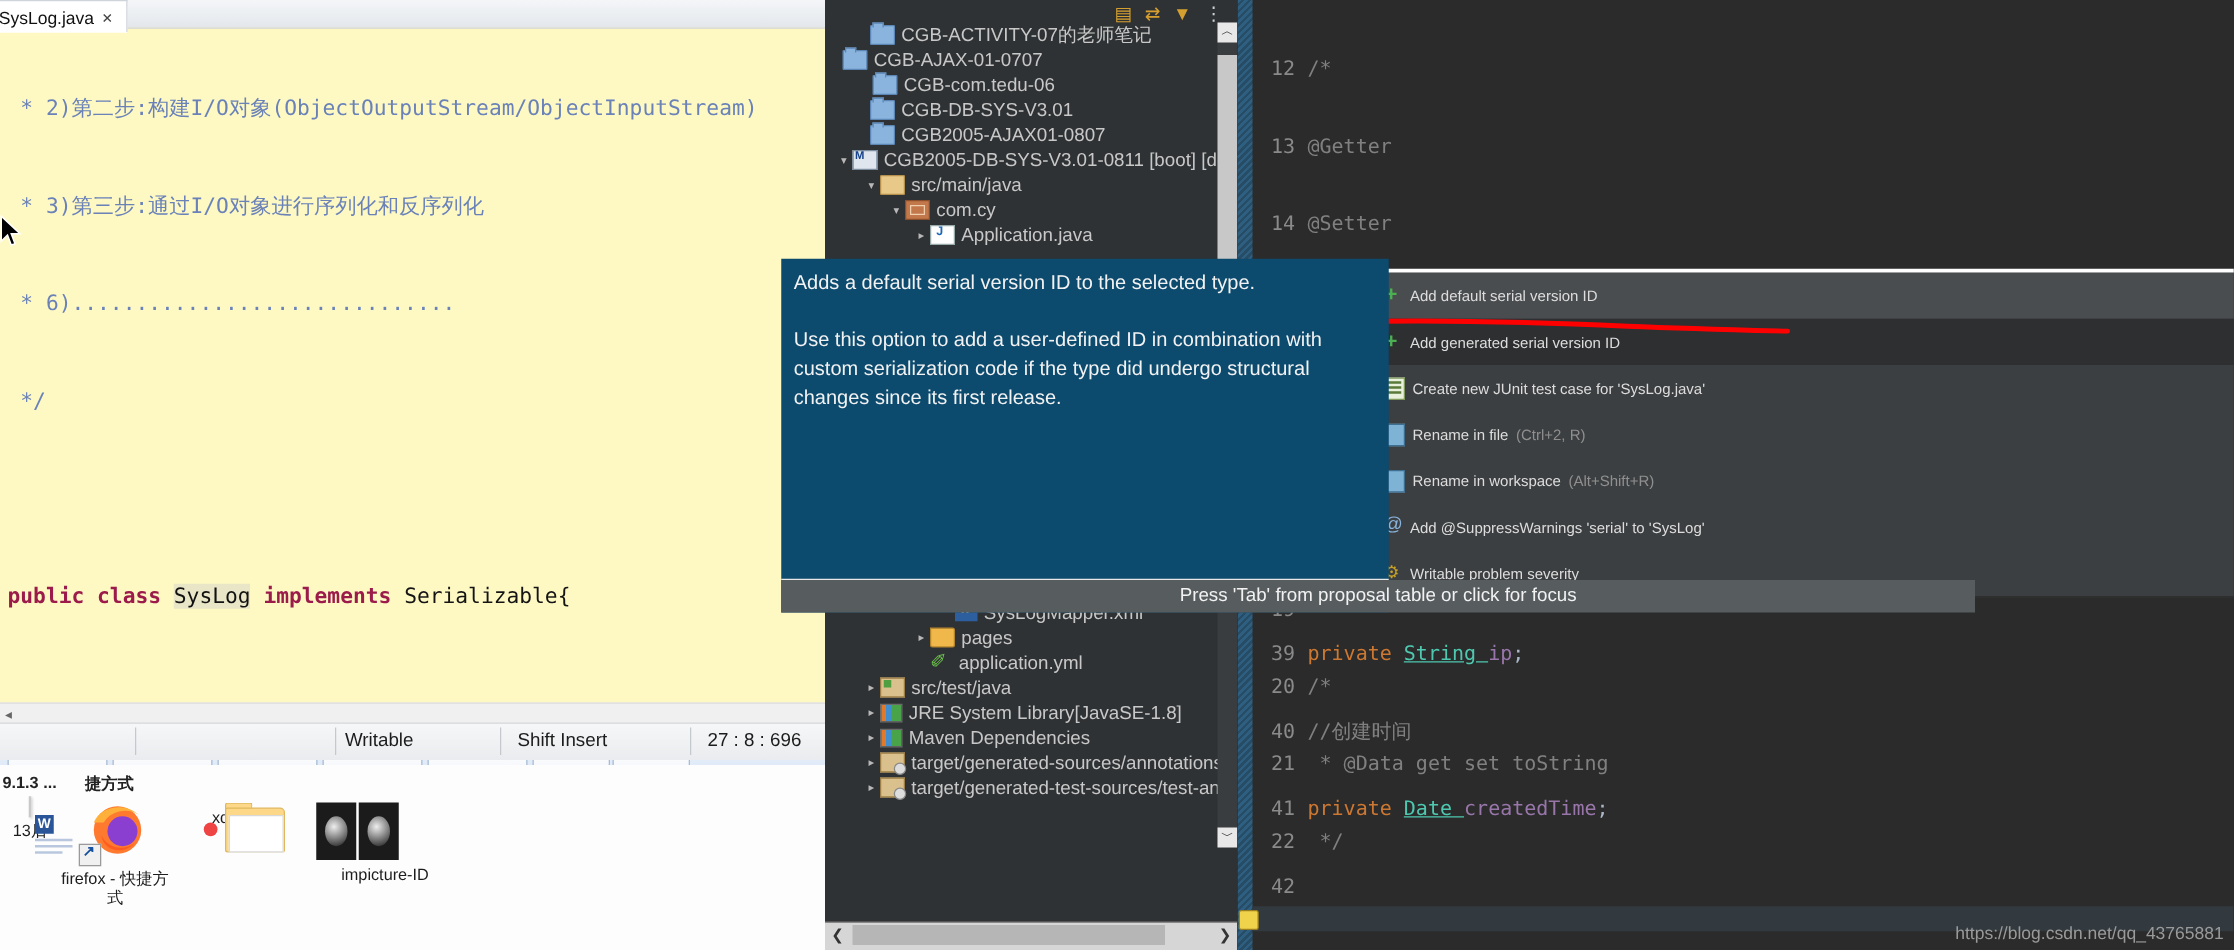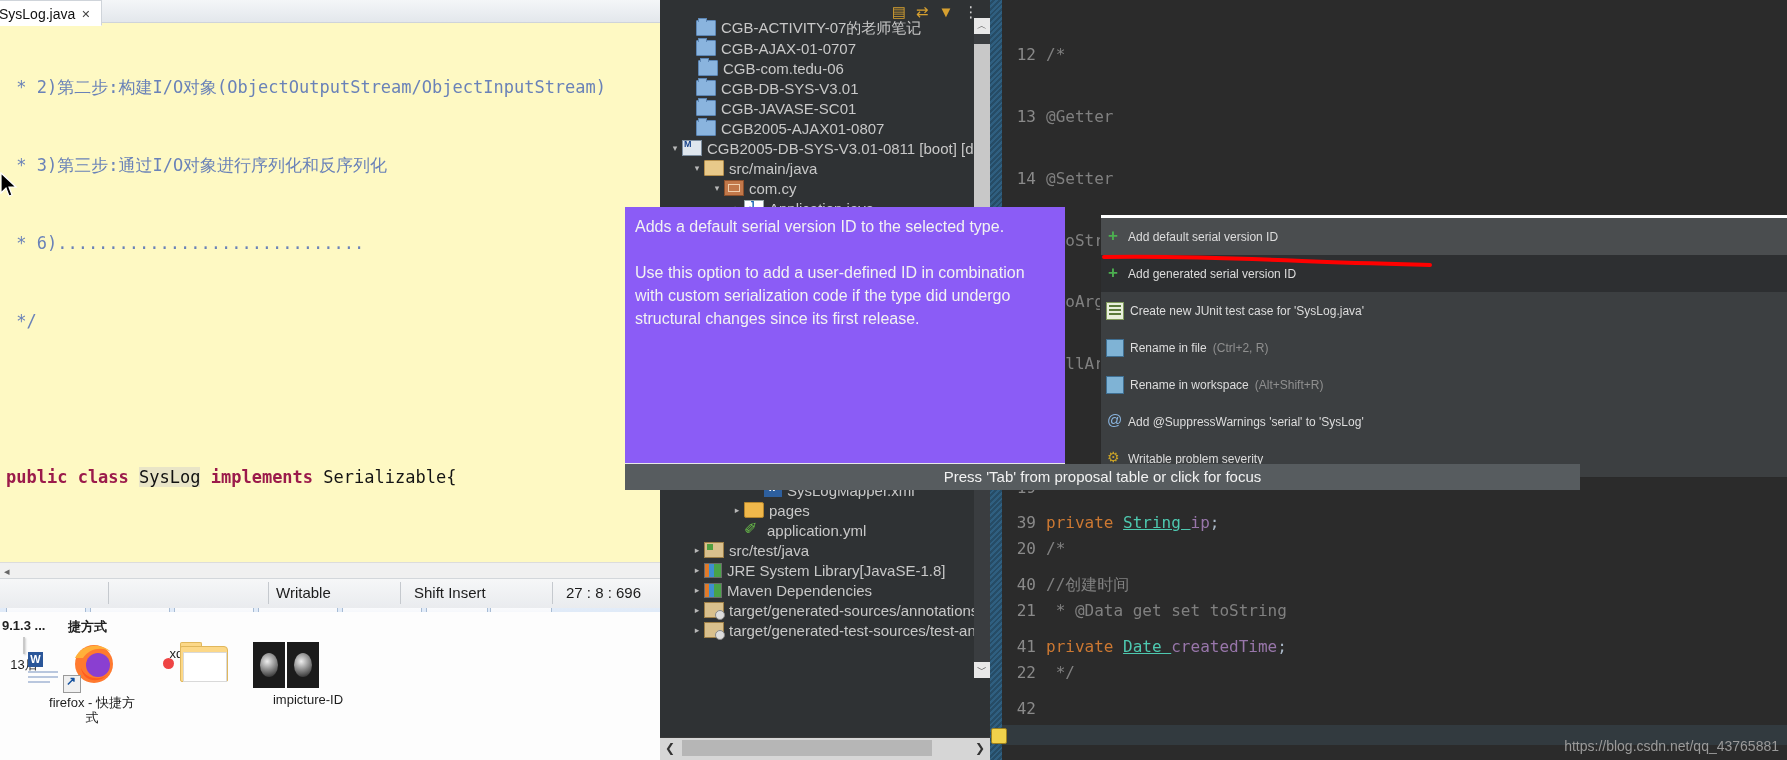--- a/index.html
+++ b/index.html
@@ -99,21 +99,21 @@
   .re-row.cur{background:#323a3f;}
   .rc{color:#808080;}
   .rk{color:#cc7832;}
   .rt{color:#4ec9b0;text-decoration:underline;}
   .rf{color:#9876aa;}
   .rs{color:#a9b7c6;}
   .warn-marker{position:absolute;left:-11px;width:14px;height:14px;background:#f0d24b;border:1px solid #9c8020;border-radius:2px;}
   .re-watermark{position:absolute;right:8px;bottom:6px;color:#9a9a9a;font-size:14px;font-family:"Liberation Sans",sans-serif;}
 
   
-  .tooltip{position:absolute;left:625px;top:207px;width:440px;height:283px;background:#8b5cf6;color:#f2f2f2;font-size:16px;line-height:23px;}
+  .tooltip{position:absolute;left:625px;top:207px;width:486px;height:283px;background:#0c4a6e;color:#f2f2f2;font-size:16px;line-height:23px;}
   .tooltip .body{padding:8px 10px 0 10px;}
   .tooltip .sep{position:absolute;left:0;bottom:26px;width:100%;height:1px;background:#e8e8e8;}
   .tooltip .foot-wide{position:absolute;left:0;bottom:0;width:955px;height:26px;background:#575c5f;color:#f2f2f2;font-size:15px;text-align:center;line-height:26px;}
 
   
   .qfmenu{position:absolute;left:1100px;top:217px;width:687px;background:#3c3f41;border:1px solid #2a2a2a;}
   .qf-topline{position:absolute;left:0;top:-3px;width:687px;height:3px;background:#ffffff;}
   .qfitem{height:37px;display:flex;align-items:center;gap:6px;padding-left:5px;color:#ddd;font-size:12px;white-space:nowrap;}
   .qfitem.sel1{background:#4a4d4f;}
   .qfitem.sel2{background:#2d2f31;}
@@ -255,39 +255,34 @@
       <span>▼</span>
       <span style="color:#cfcfcf;">⋮</span>
     </div>
 
     <div class="exp-tree">
       <div class="trow" style="padding-left:22px">
           <span class="twist"></span>
           <span class="ico folderblue"></span>
           <span class="tlbl">CGB-ACTIVITY-07的老师笔记</span>
         </div>
-      <div class="trow" style="padding-left:22px">
+      <div class="trow" style="">
           <span class="twist"></span>
           <span class="ico folderblue"></span>
           <span class="tlbl">CGB-AJAX-01-0707</span>
         </div>
       <div class="trow" style="padding-left:24px">
           <span class="twist"></span>
           <span class="ico folderblue"></span>
           <span class="tlbl">CGB-com.tedu-06</span>
         </div>
       <div class="trow" style="padding-left:22px">
           <span class="twist"></span>
           <span class="ico folderblue"></span>
           <span class="tlbl">CGB-DB-SYS-V3.01</span>
-        </div>
-      <div class="trow" style="padding-left:22px">
-          <span class="twist"></span>
-          <span class="ico folderblue"></span>
-          <span class="tlbl">CGB-JAVASE-SC01</span>
         </div>
       <div class="trow" style="padding-left:22px">
           <span class="twist"></span>
           <span class="ico folderblue"></span>
           <span class="tlbl">CGB2005-AJAX01-0807</span>
         </div>
       <div class="trow" style="padding-left:8px">
           <span class="twist">▾</span>
           <span class="ico proj"></span>
           <span class="tlbl">CGB2005-DB-SYS-V3.01-0811 [boot] [devt</span>

